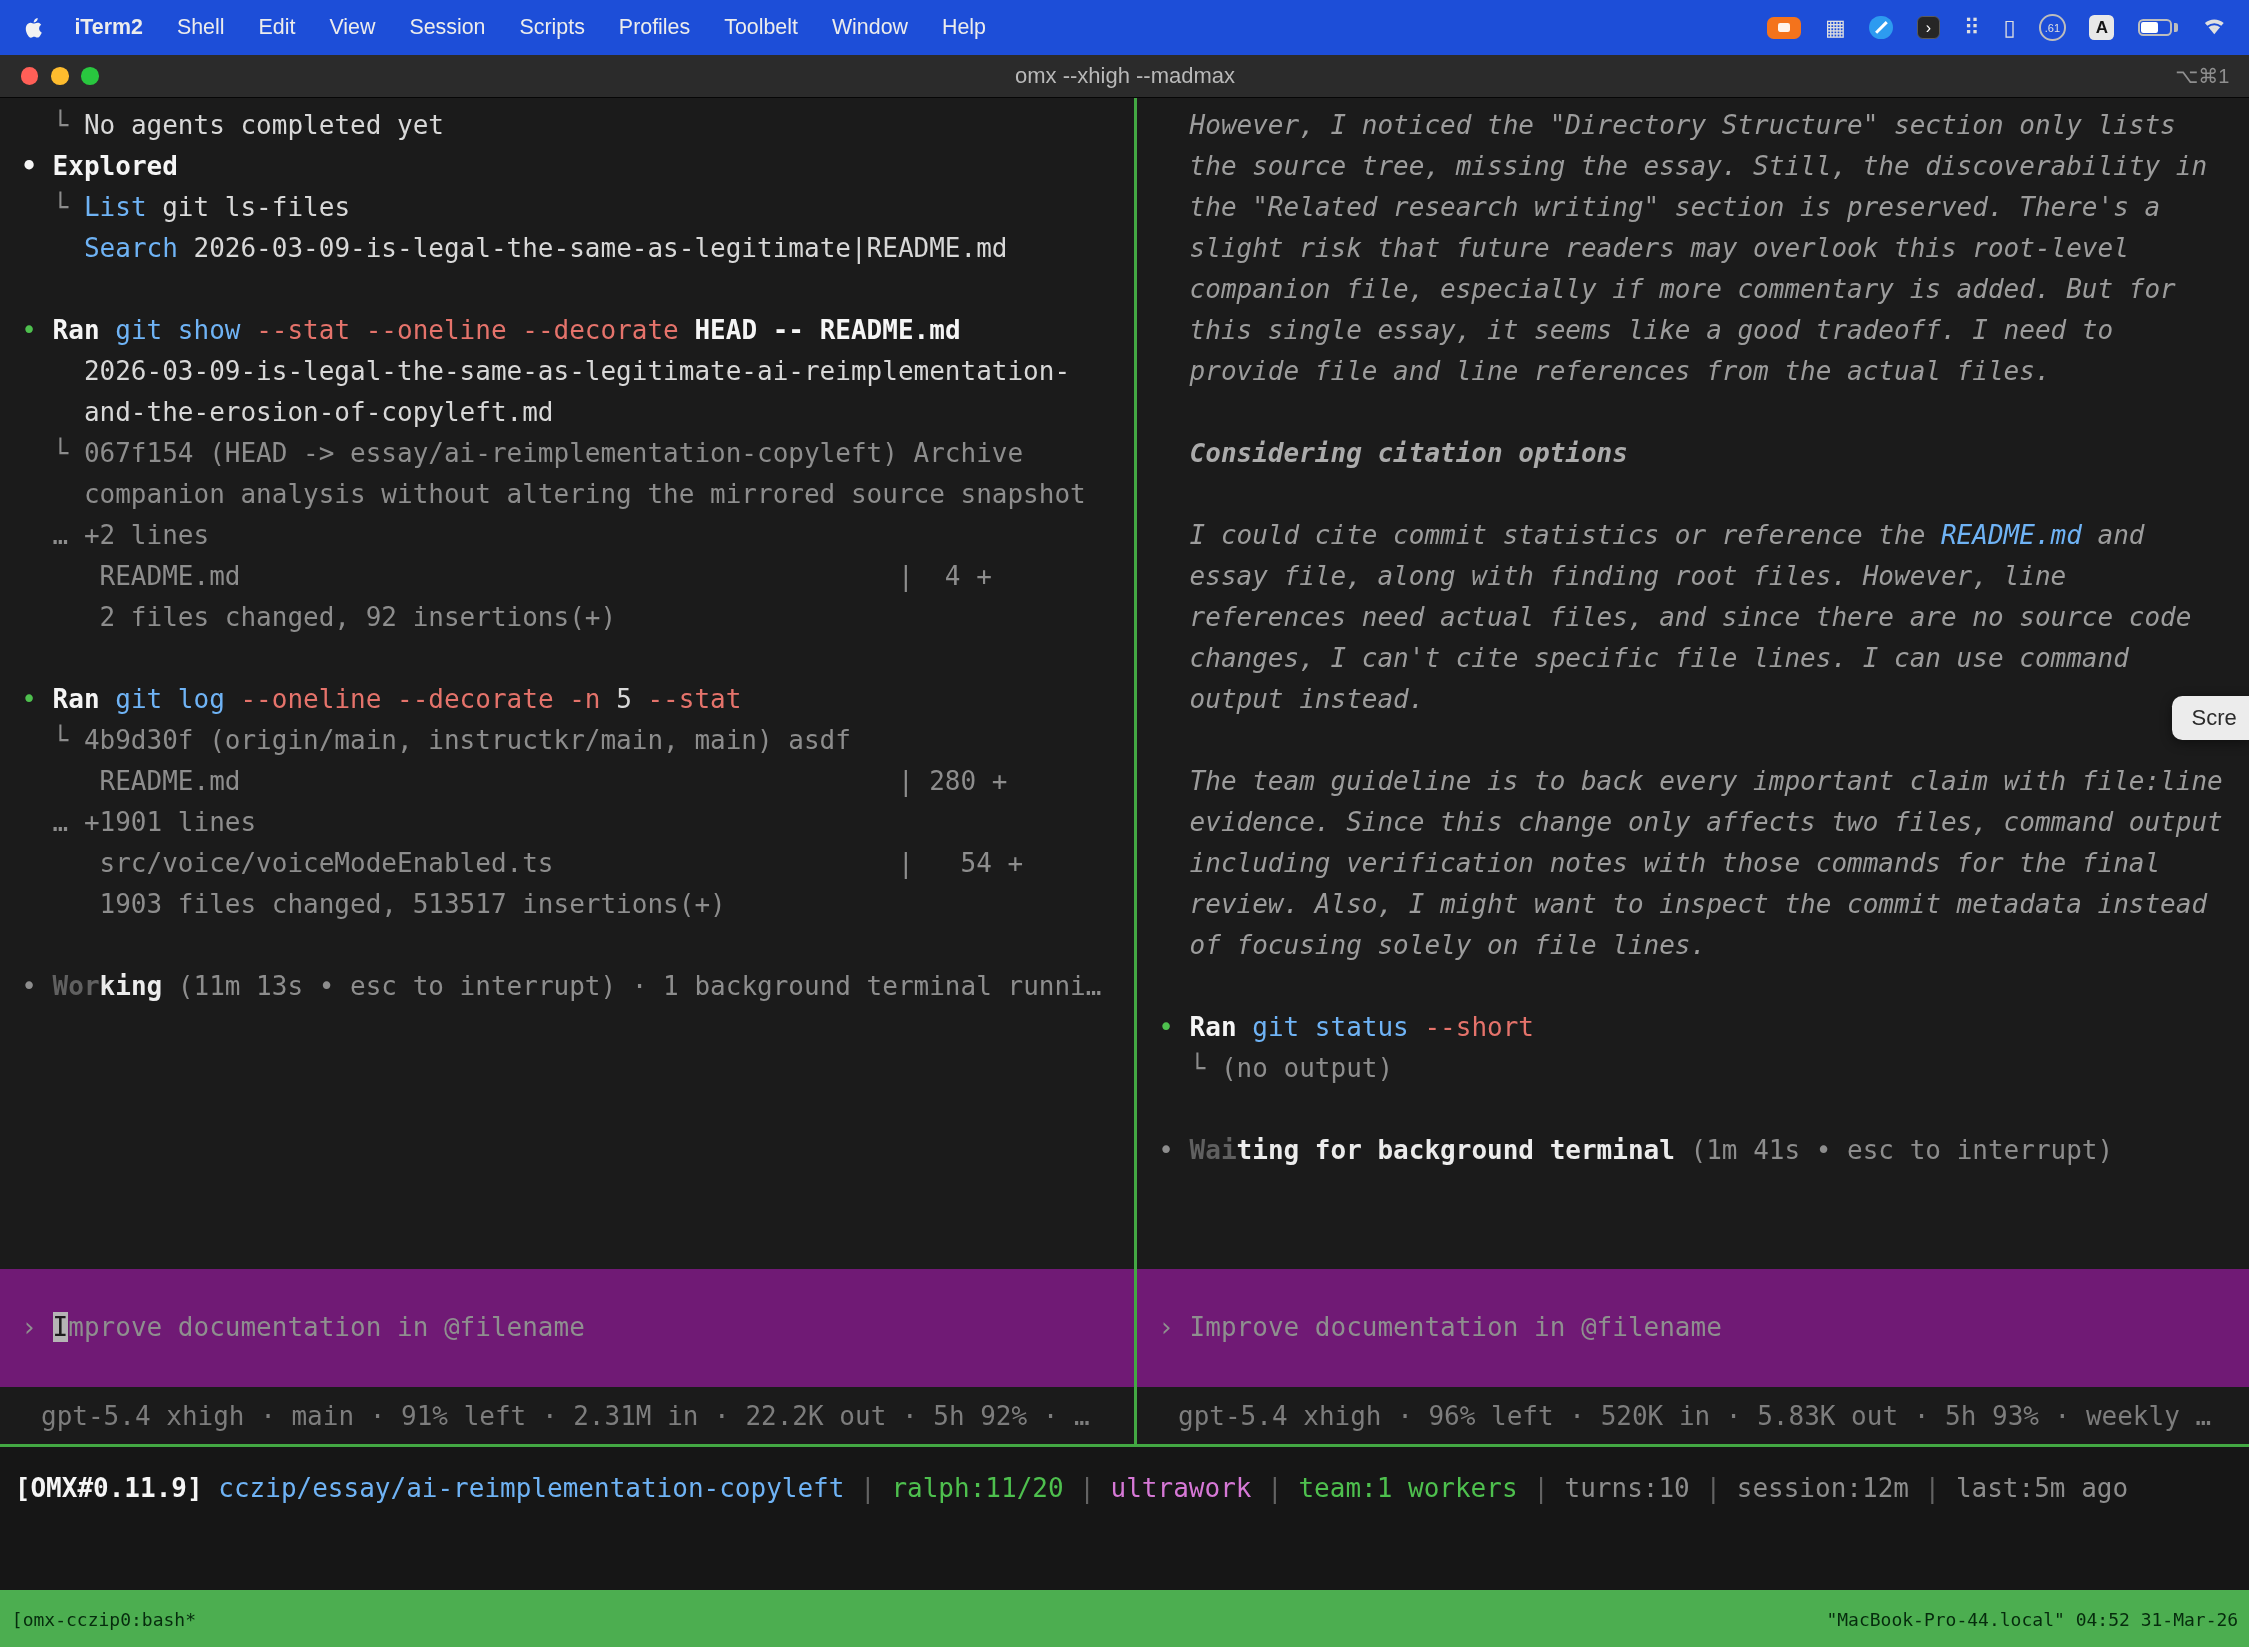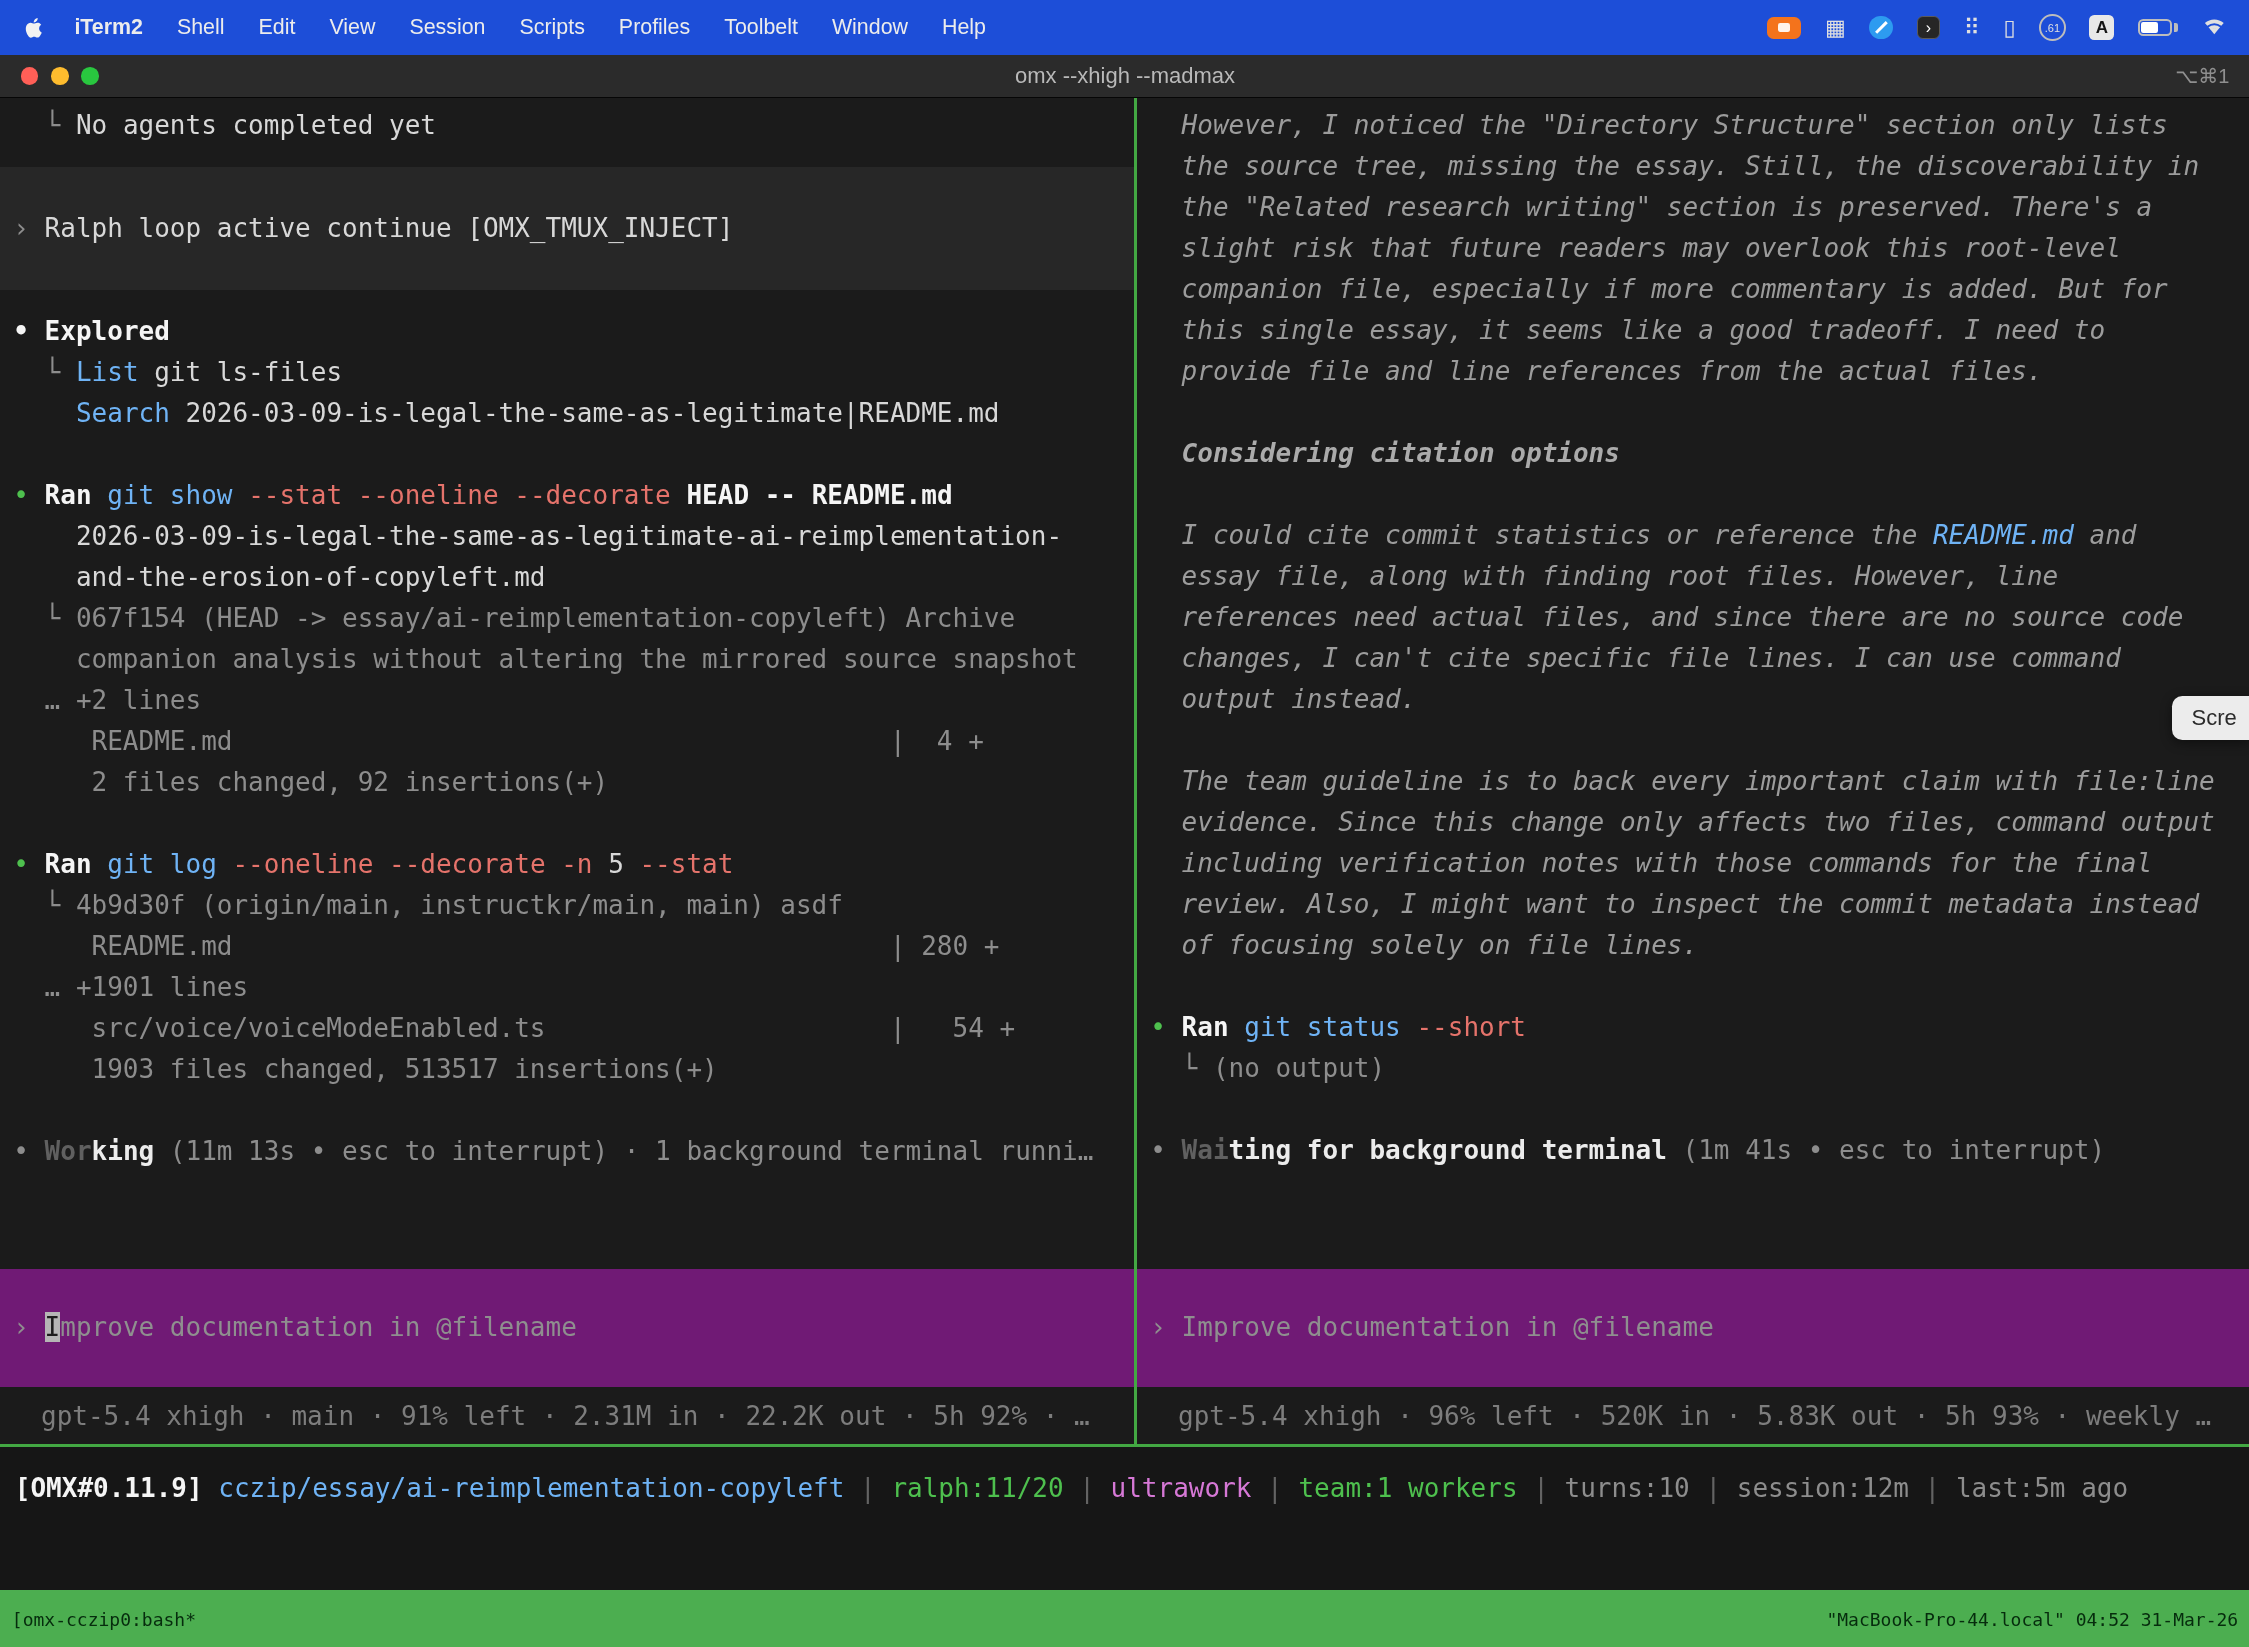--- a/index.html
+++ b/index.html
@@ -39,21 +39,21 @@
   .title { position:absolute; left:0; right:0; text-align:center; color:#b9b9b9; font-size:22px; }
   .shortcut { margin-left:auto; color:#8f8f8f; font-size:20px; z-index:2; }
 
   
   .panes { flex:1 1 auto; display:flex; min-height:0; border-bottom:3px solid #43a843; }
   .pane { background:#1b1b1b; display:flex; flex-direction:column; overflow:hidden; position:relative; padding-top:7.4px; }
   .pane.left { flex:0 0 1134px; }
   .divider { flex:0 0 3px; background:#43a843; }
   .pane.right { flex:1 1 auto; }
 
-  .tl { white-space:pre; font-size:26px; line-height:41px; height:41px; padding-left:13.3px; color:#d8d8d8; overflow:hidden; }
+  .tl { white-space:pre; font-size:26px; line-height:41px; height:41px; padding-left:13.3px; color:#d8d8d8; overflow:hidden;margin-left:8px; }
   .gap { height:41px; flex:0 0 auto; }
   .flex-spacer { flex:1 1 auto; }
 
   .wh { color:#d8d8d8; }
   .bw { color:#f5f5f5; font-weight:bold; }
   .gray { color:#8d8d8d; }
   .dim { color:#636363; }
   .blue { color:#6fb3f5; }
   .red { color:#e5736b; }
   .grn { color:#4ec04e; }
@@ -132,23 +132,20 @@
     <span class="light green"></span>
   </div>
   <div class="title">omx --xhigh --madmax</div>
   <div class="shortcut">⌥⌘1</div>
 </div>
 
 <div class="panes">
 
   <div class="pane left">
     <div class="tl"><span class="gray">  └ </span><span class="wh">No agents completed yet</span></div>
-    <div class="banner">
-      <div class="tl"><span class="gray">› </span><span class="wh">Ralph loop active continue [OMX_TMUX_INJECT]</span></div>
-    </div>
     <div class="tl"><span class="bw">• </span><span class="bw">Explored</span></div>
     <div class="tl"><span class="gray">  └ </span><span class="blue">List</span><span class="wh"> git ls-files</span></div>
     <div class="tl"><span class="gray">    </span><span class="blue">Search</span><span class="wh"> 2026-03-09-is-legal-the-same-as-legitimate|README.md</span></div>
     <div class="gap"></div>
     <div class="tl"><span class="grn">• </span><span class="bw">Ran </span><span class="blue">git show </span><span class="red">--stat --oneline --decorate </span><span class="bw">HEAD -- README.md</span></div>
     <div class="tl wh">    2026-03-09-is-legal-the-same-as-legitimate-ai-reimplementation-</div>
     <div class="tl wh">    and-the-erosion-of-copyleft.md</div>
     <div class="tl gray">  └ 067f154 (HEAD -&gt; essay/ai-reimplementation-copyleft) Archive</div>
     <div class="tl gray">    companion analysis without altering the mirrored source snapshot</div>
     <div class="tl gray">  … +2 lines</div>

